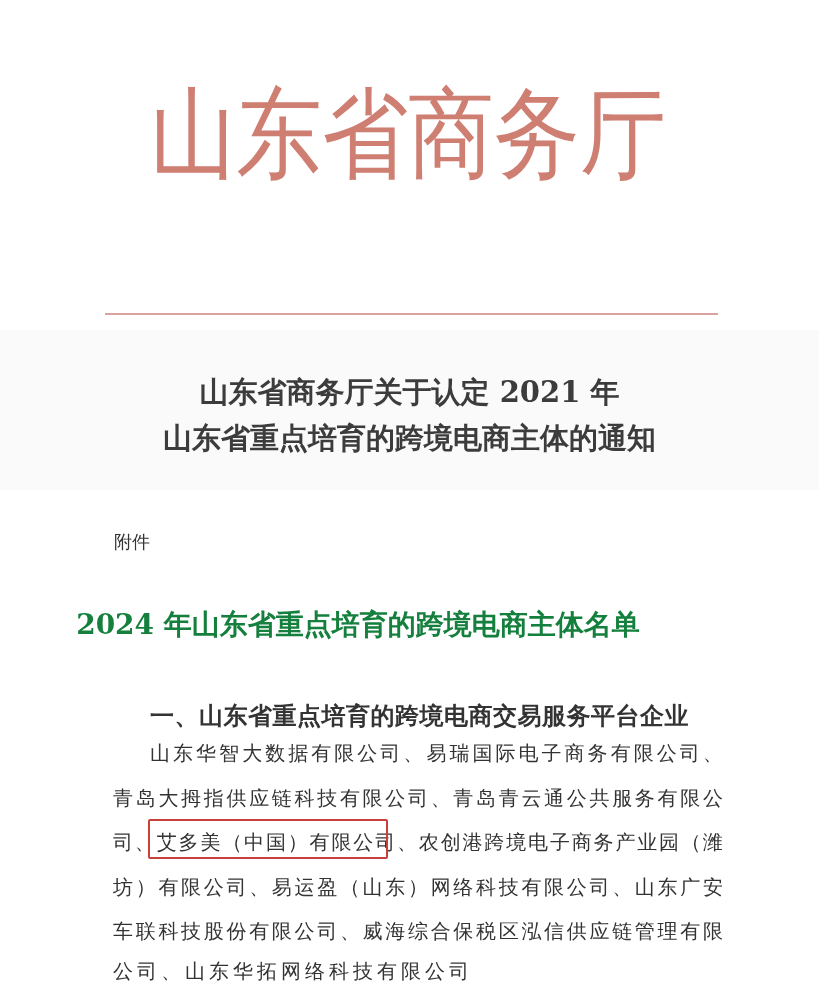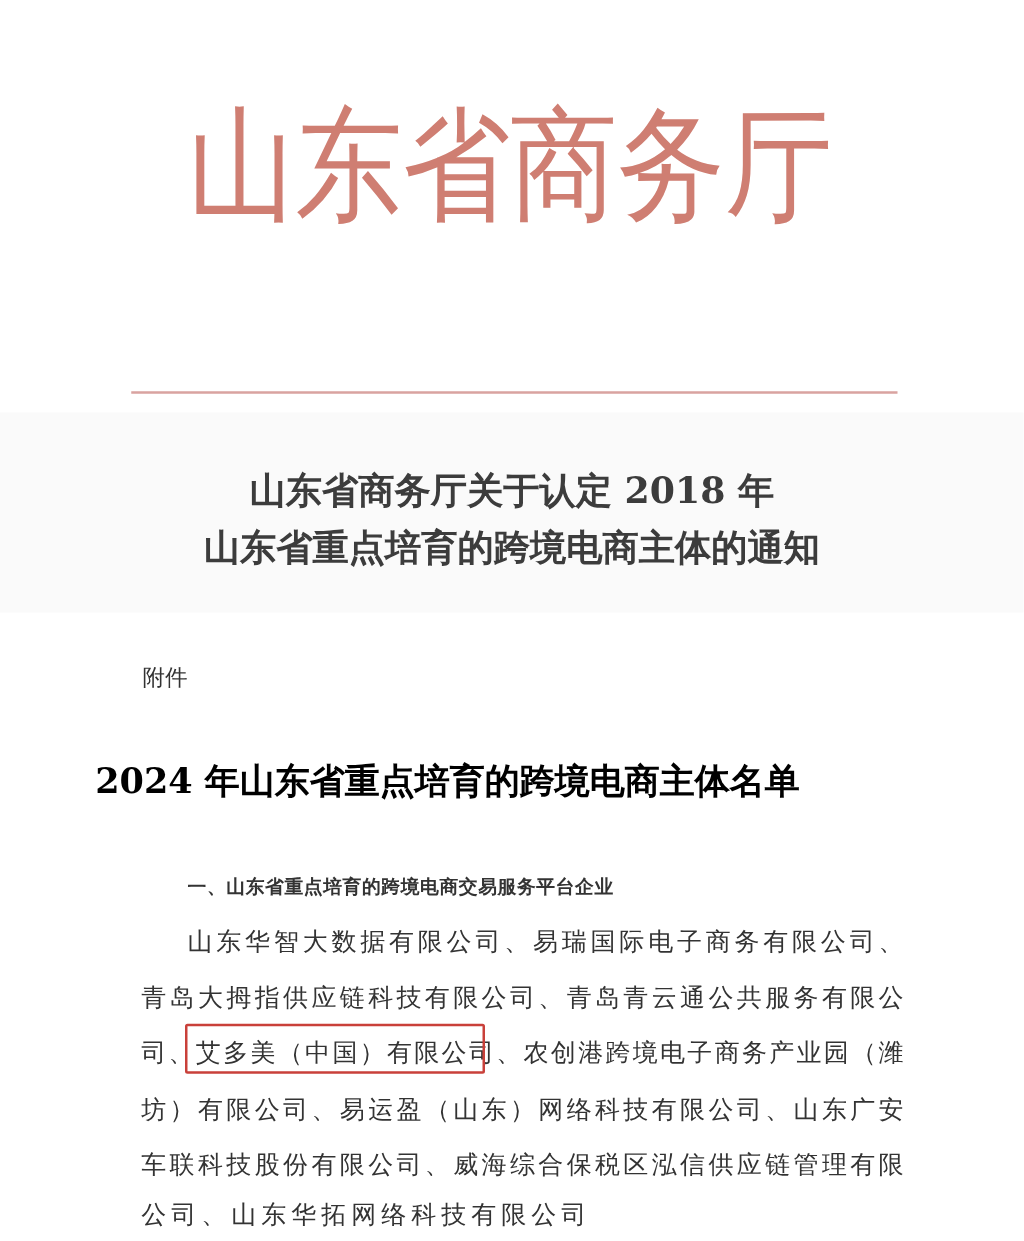--- a/index.html
+++ b/index.html
@@ -81,28 +81,28 @@
       color: #333;
     }
     .list-title {
       position: absolute;
       left: 0; width: 716px;
       top: 606px;
       text-align: center;
       font-family: "DejaVu Serif", "Liberation Serif", serif;
       font-weight: bold;
       font-size: 28px;
-      color: #000000;
+      color: #15803d;
     }
     .section-heading {
       position: absolute;
       left: 150px; top: 700px;
       font-family: "DejaVu Sans", "Liberation Sans", sans-serif;
       font-weight: bold;
-      font-size: 15px;
+      font-size: 24px;
       color: #333;
       letter-spacing: 0.5px;
     }
     .body-line {
       position: absolute;
       left: 113px;
       width: 610px;
       font-family: "DejaVu Sans", "Liberation Sans", sans-serif;
       font-size: 20px;
       color: #333;
@@ -138,21 +138,21 @@
     <span>山</span>
     <span>东</span>
     <span>省</span>
     <span>商</span>
     <span>务</span>
     <span>厅</span>
   </div>
 
   <div class="red-rule"></div>
 
-  <div class="notice-title l1">山东省商务厅关于认定 2018 年</div>
+  <div class="notice-title l1">山东省商务厅关于认定 2021 年</div>
   <div class="notice-title l2">山东省重点培育的跨境电商主体的通知</div>
 
   <div class="attachment-label">附件</div>
 
   <div class="list-title">2024 年山东省重点培育的跨境电商主体名单</div>
 
   <div class="section-heading">一、山东省重点培育的跨境电商交易服务平台企业</div>
 
   <div class="body-line indent line-1">
       <span class="seg">山</span>

